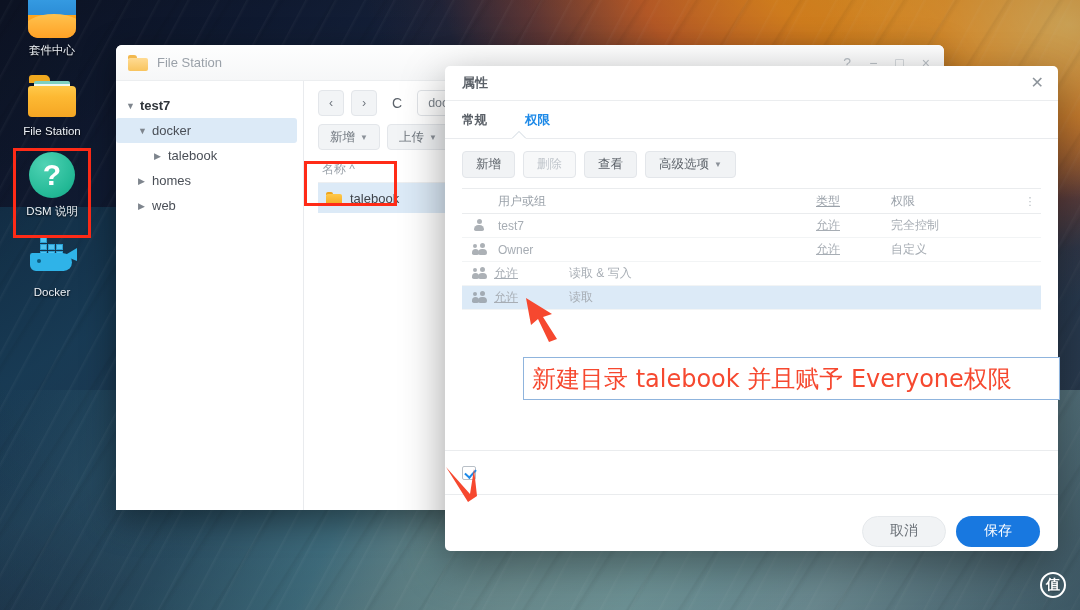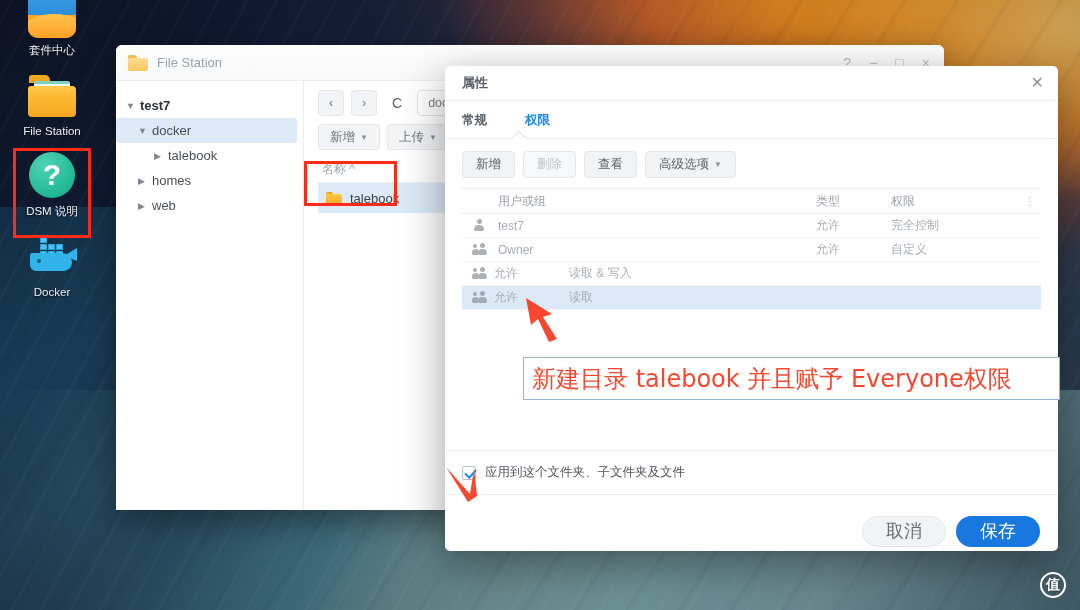--- a/index.html
+++ b/index.html
@@ -310,21 +310,21 @@
     font-size: 12px; color: #9aa1a9;
   }
   .pt-row {
     display: flex; align-items: center; height: 24px;
     border-bottom: 1px solid #f2f4f5;
     font-size: 12px; color: #a7adb4;
   }
   .pt-row.sel { background: #dceaf7; }
   .c-ic { width: 32px; display: flex; justify-content: center; padding-left: 2px; }
   .c-name { flex: 1; padding-left: 4px; }
-  .c-type { width: 75px; }
+  .c-type { width: 75px; text-decoration: underline; }
   .c-perm { width: 128px; }
   .c-menu { width: 22px; text-align: center; font-size: 11px; color: #b6bcc2; }
   .usr-ic { width: 13px; height: 13px; position: relative; opacity: .72; }
   .usr-ic .h { position:absolute; left:4px; top:0; width:5px; height:5px; border-radius:50%; background:#8d949b; }
   .usr-ic .b { position:absolute; left:1.5px; top:6px; width:10px; height:6px; border-radius:5px 5px 2px 2px; background:#8d949b; }
   .grp-ic { width: 15px; height: 13px; position: relative; opacity: .72; }
   .grp-ic .h1 { position:absolute; left:1px; top:1px; width:4px; height:4px; border-radius:50%; background:#8d949b; }
   .grp-ic .h2 { position:absolute; left:8px; top:0; width:5px; height:5px; border-radius:50%; background:#8d949b; }
   .grp-ic .b1 { position:absolute; left:0; top:6px; width:7px; height:6px; border-radius:4px 4px 2px 2px; background:#8d949b; }
   .grp-ic .b2 { position:absolute; left:6px; top:6px; width:9px; height:6px; border-radius:4px 4px 2px 2px; background:#8d949b; }
@@ -345,21 +345,21 @@
     border-width: 0 2.2px 2.2px 0; transform: rotate(42deg);
   }
   .cbx-label { font-size: 12.5px; color: #4f555c; }
   .dlg-foot {
     height: 57px; display: flex; align-items: center; justify-content: flex-end;
     gap: 10px; padding-right: 18px; border-top: 1px solid #eaecee;
   }
   .foot-btn {
     height: 31px; min-width: 84px; border-radius: 16px;
     display: flex; align-items: center; justify-content: center;
-    font-size: 18px; cursor: default; margin-top: 16px;
+    font-size: 14px; cursor: default; margin-top: 16px;
   }
   .foot-btn.cancel { background: #f1f3f5; color: #6a7077; border: 1px solid #e6e9ec; }
   .foot-btn.save { background: #1878e0; color: #fff; }
 
   
   .anno-box {
     position: absolute; left: 523px; top: 357px;
     width: 537px; height: 43px;
     border: 1px solid #8fb4dd; background: rgba(255,255,255,0.98);
     display: flex; align-items: center; padding-left: 8px;
@@ -613,21 +613,20 @@
         <span class="c-type">允许</span>
         <span class="c-perm">读取</span>
         <span class="c-menu"></span>
       </div>
     </div>
 
     <div class="dlg-spacer"></div>
 
     <div class="dlg-checkrow">
       <span class="cbx"></span>
-      <span class="cbx-label">应用到这个文件夹、子文件夹及文件</span>
     </div>
 
     <div class="dlg-foot">
       <div class="foot-btn cancel">取消</div>
       <div class="foot-btn save">保存</div>
     </div>
   </div>
 
   <svg class="arrow-svg" style="left:522px; top:292px;" width="80" height="55">
     <polygon points="4,6 30,22 21,25 35,47 27,50 16,27 9,33" fill="#f6482f"></polygon>

